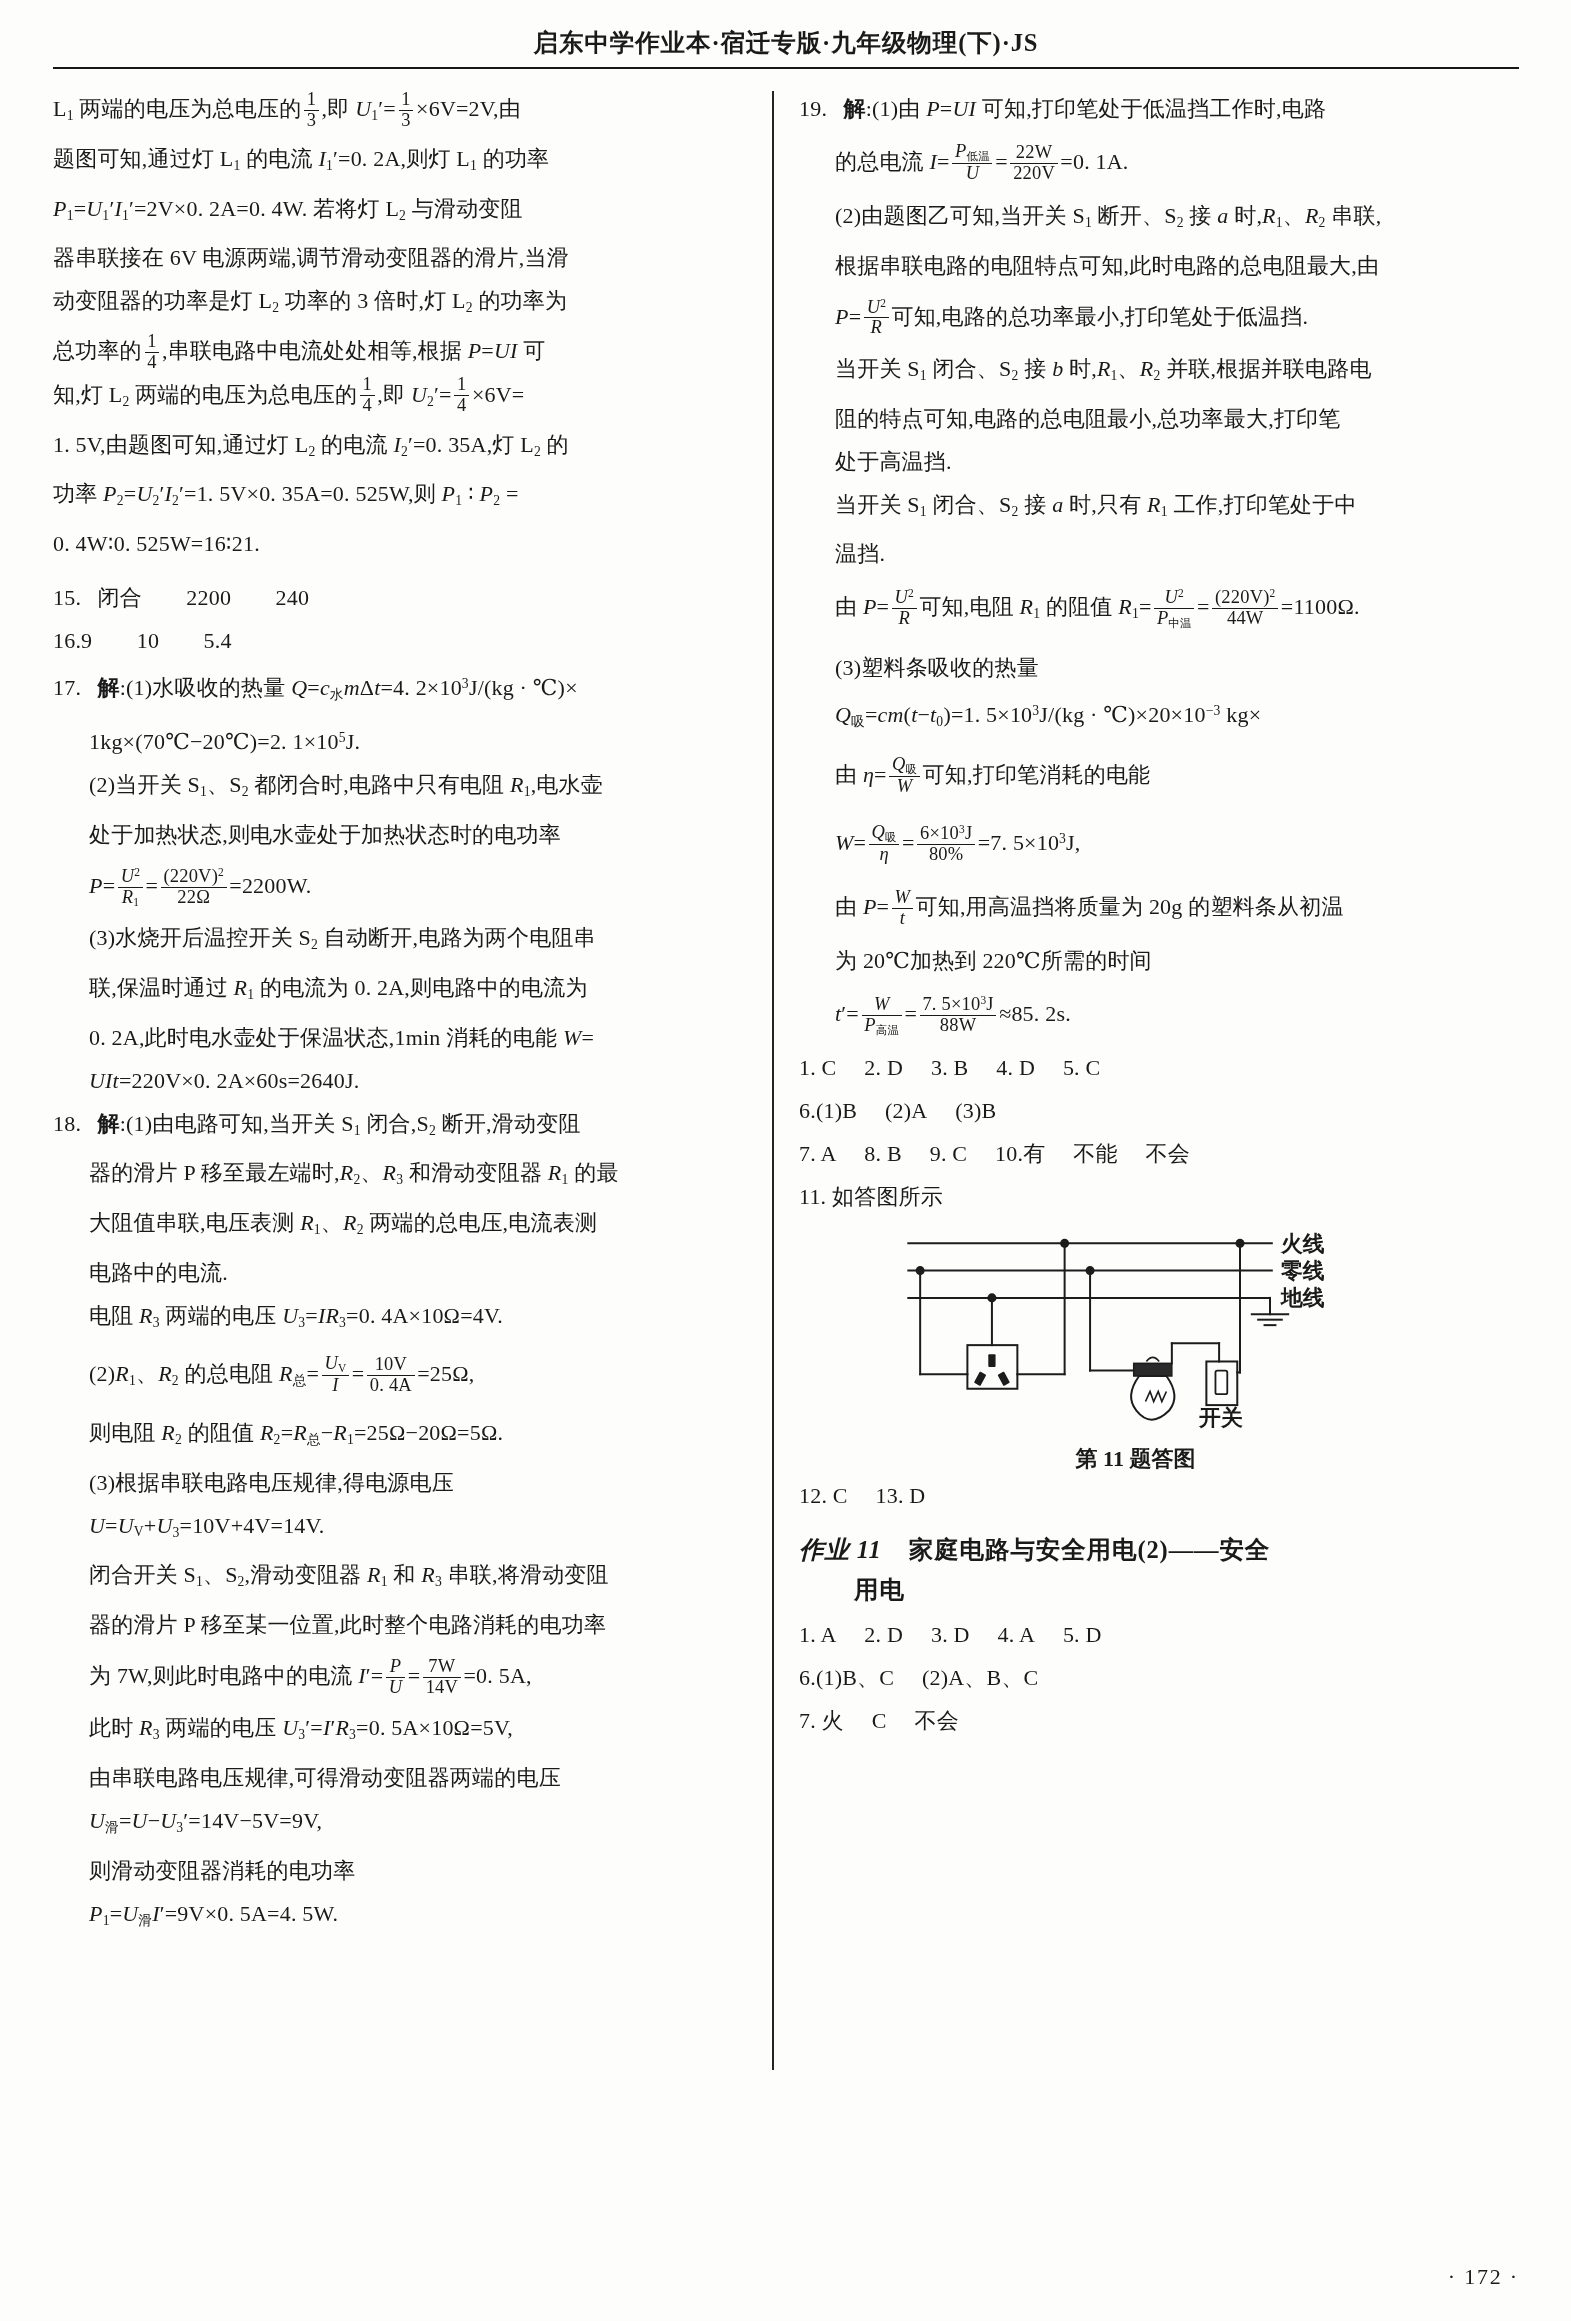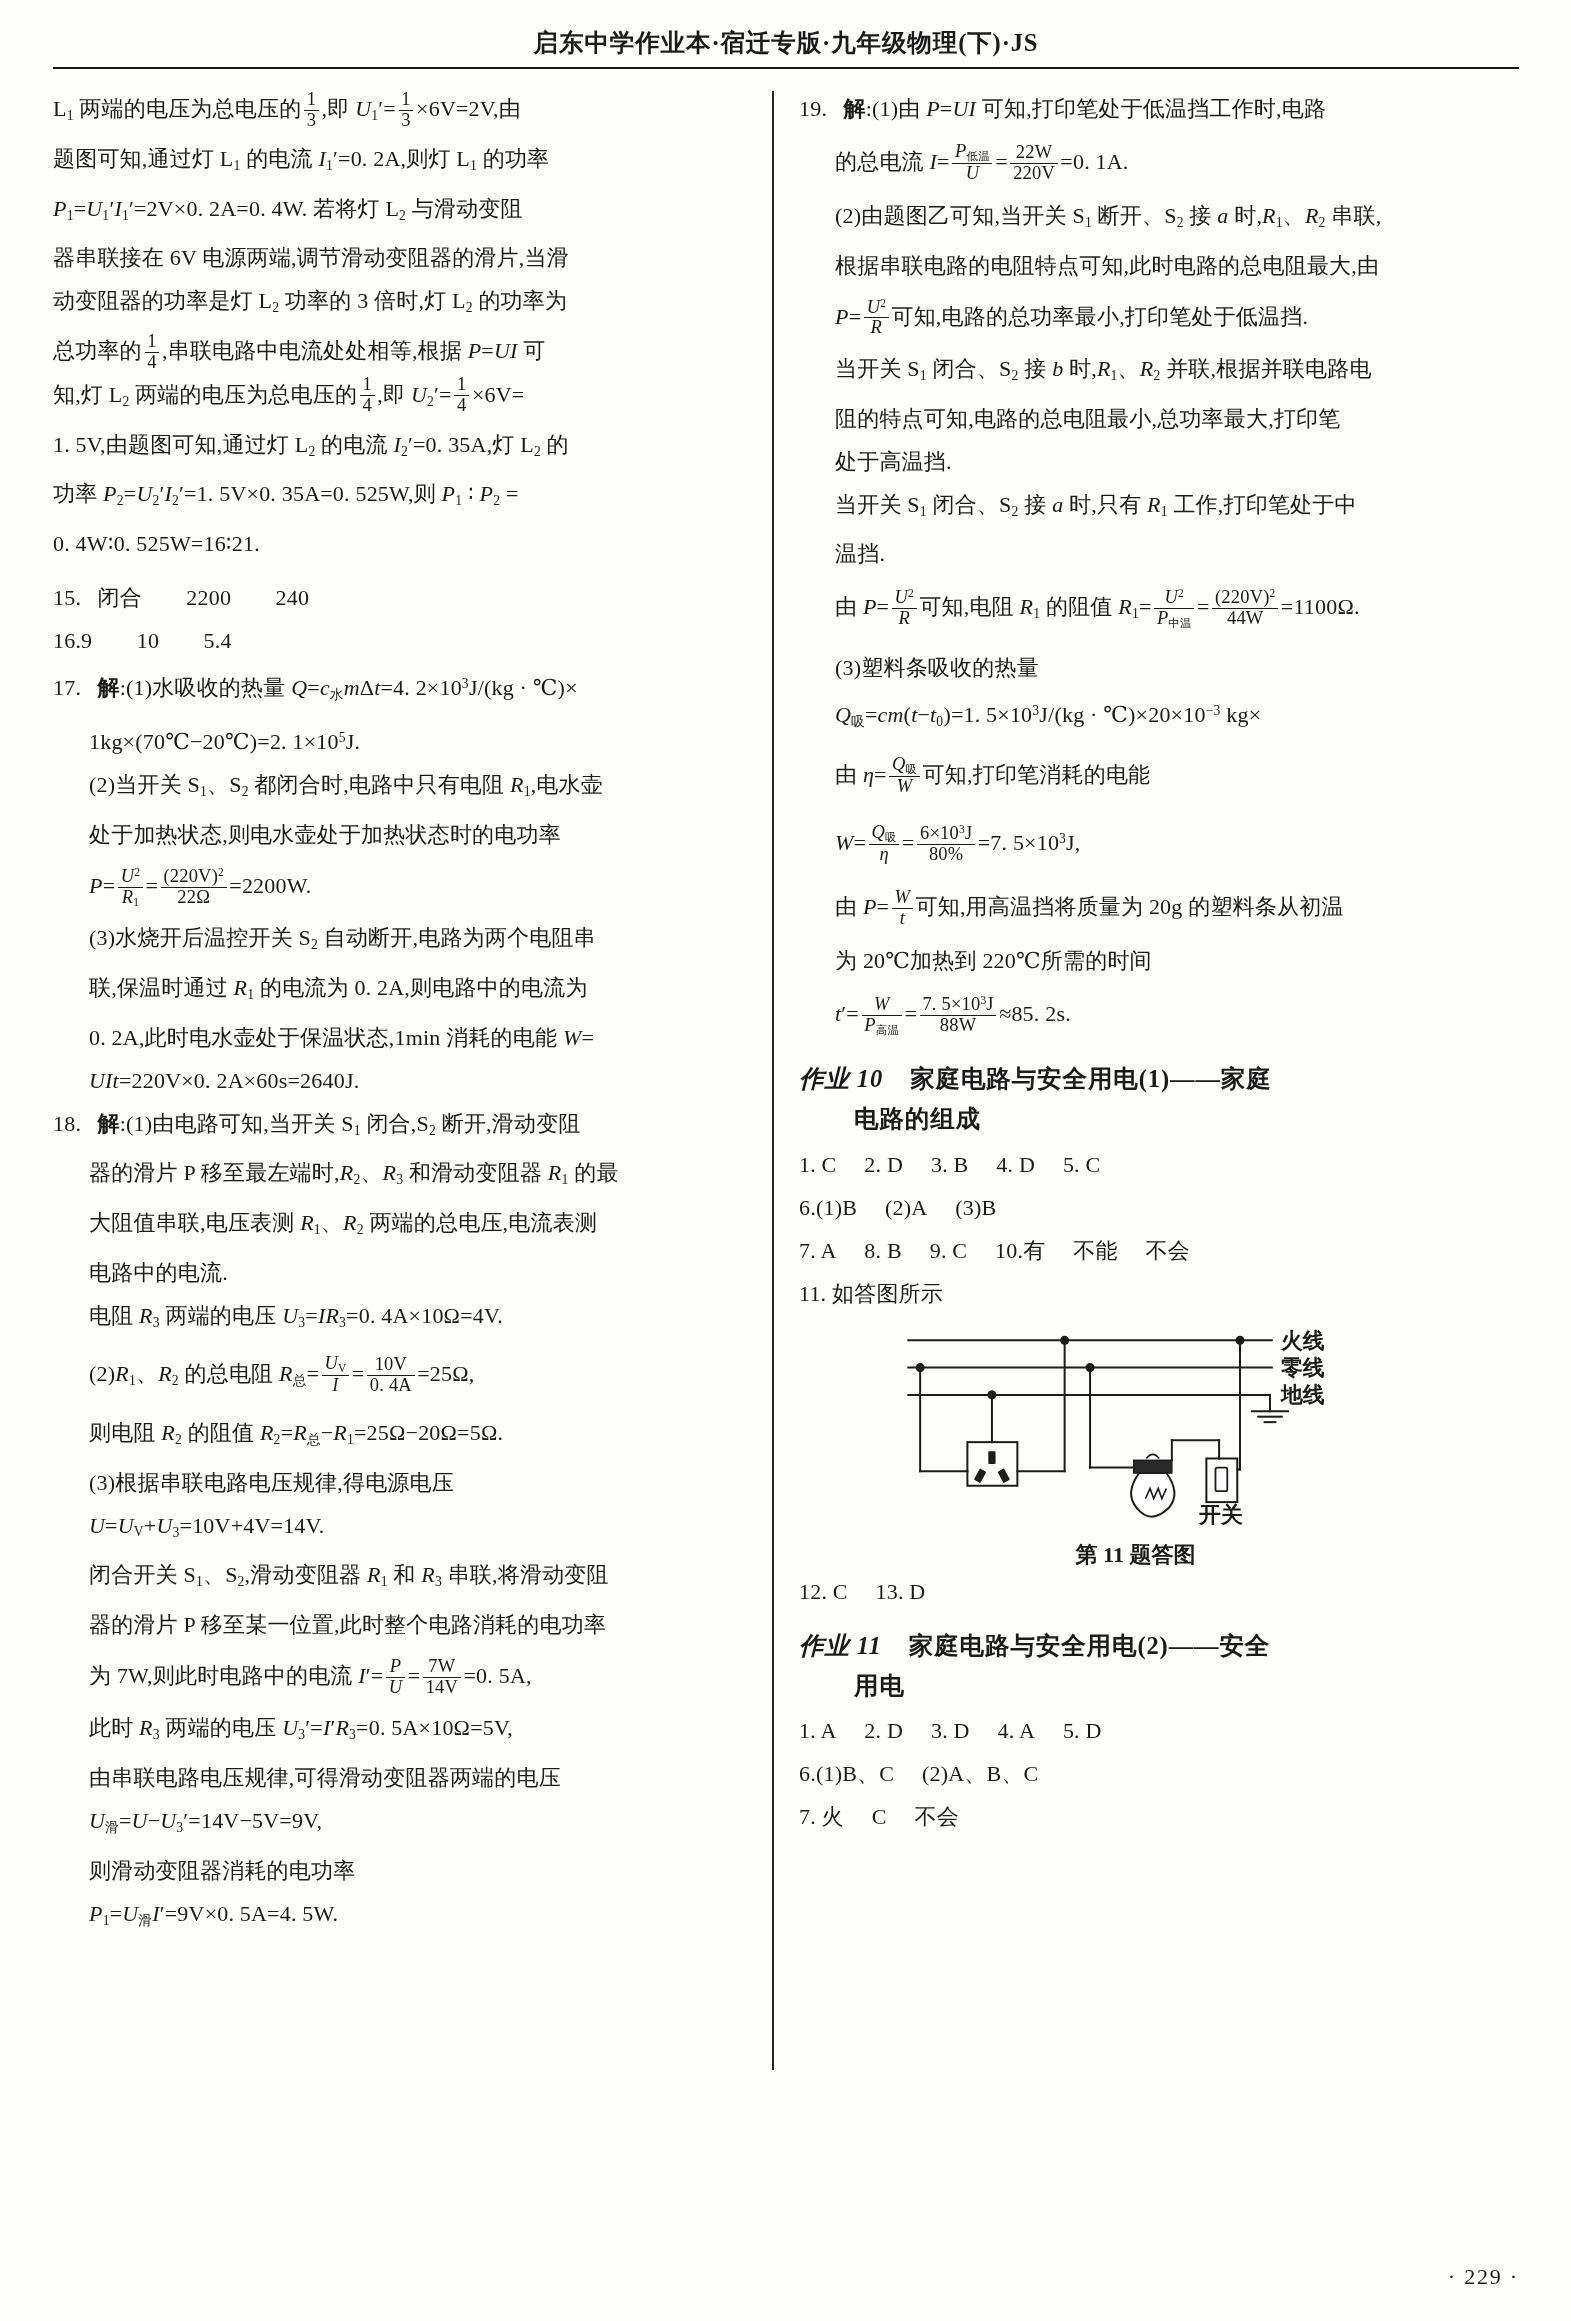--- a/index.html
+++ b/index.html
@@ -165,24 +165,20 @@
       <div class="line indent">温挡.</div>
       <div class="line indent" style="line-height:64px">由 <i>P</i>=<span class="frac"><span class="n"><i>U</i><sup>2</sup></span><span class="d"><i>R</i></span></span>可知,电阻 <i>R</i><sub>1</sub> 的阻值 <i>R</i><sub>1</sub>=<span class="frac"><span class="n"><i>U</i><sup>2</sup></span><span class="d"><i>P</i><sub class="tiny">中温</sub></span></span>=<span class="frac"><span class="n">(220V)<sup>2</sup></span><span class="d">44W</span></span>=1100Ω.</div>
       <div class="line indent">(3)塑料条吸收的热量</div>
       <div class="line indent"><i>Q</i><sub class="tiny">吸</sub>=<i>cm</i>(<i>t</i>−<i>t</i><sub>0</sub>)=1. 5×10<sup>3</sup>J/(kg · ℃)×20×10<sup>−3</sup> kg×</div>
       <div class="line indent" style="line-height:64px">由 <i>η</i>=<span class="frac"><span class="n"><i>Q</i><sub class="tiny">吸</sub></span><span class="d"><i>W</i></span></span>可知,打印笔消耗的电能</div>
       <div class="line indent" style="line-height:64px"><i>W</i>=<span class="frac"><span class="n"><i>Q</i><sub class="tiny">吸</sub></span><span class="d"><i>η</i></span></span>=<span class="frac"><span class="n">6×10<sup>3</sup>J</span><span class="d">80%</span></span>=7. 5×10<sup>3</sup>J,</div>
       <div class="line indent" style="line-height:64px">由 <i>P</i>=<span class="frac"><span class="n"><i>W</i></span><span class="d"><i>t</i></span></span>可知,用高温挡将质量为 20g 的塑料条从初温</div>
       <div class="line indent">为 20℃加热到 220℃所需的时间</div>
       <div class="line indent" style="line-height:64px"><i>t</i>′=<span class="frac"><span class="n"><i>W</i></span><span class="d"><i>P</i><sub class="tiny">高温</sub></span></span>=<span class="frac"><span class="n">7. 5×10<sup>3</sup>J</span><span class="d">88W</span></span>≈85. 2s.</div>
 
-      <div class="seg">
-        <span class="lbl">作业 10</span><span class="sp-l"></span><span class="ttl">家庭电路与安全用电(1)——家庭</span>
-        <span class="t2">电路的组成</span>
-      </div>
 
       <div class="line">1. C  2. D  3. B  4. D  5. C</div>
       <div class="line">6.(1)B  (2)A  (3)B</div>
       <div class="line">7. A  8. B  9. C  10.有  不能  不会</div>
       <div class="line">11. 如答图所示</div>
 
       <div class="figwrap">
         <svg width="673" height="209" viewBox="0 0 740 230">
           <g stroke="#1c1c1c" fill="none" stroke-width="2.2" stroke-linecap="square">
 
@@ -252,15 +248,15 @@
         <span class="t2">用电</span>
       </div>
 
       <div class="line">1. A  2. D  3. D  4. A  5. D</div>
       <div class="line">6.(1)B、C  (2)A、B、C</div>
       <div class="line">7. 火  C  不会</div>
 
     </div>
   </div>
 
-  <div class="footer">· 229 ·</div>
+  <div class="footer">· 172 ·</div>
 </div>
 
 
 </body></html>

